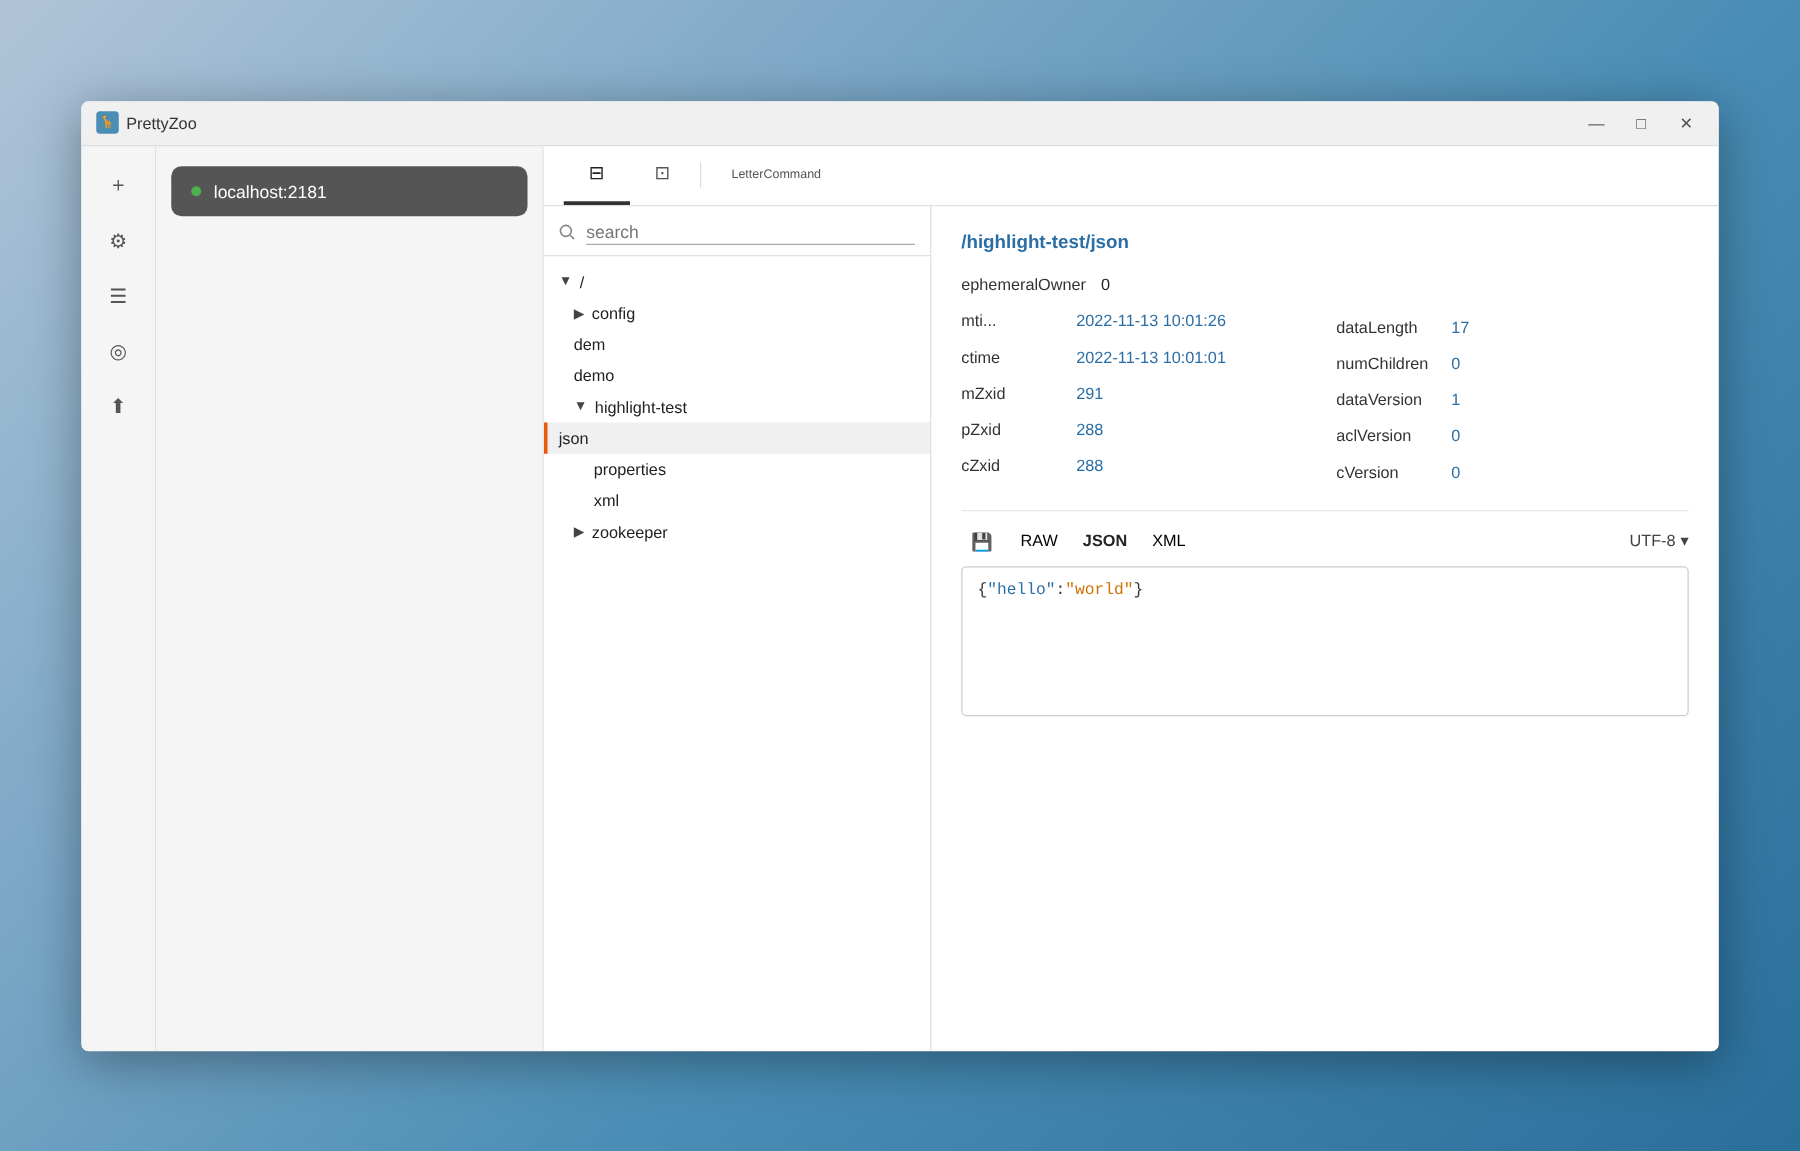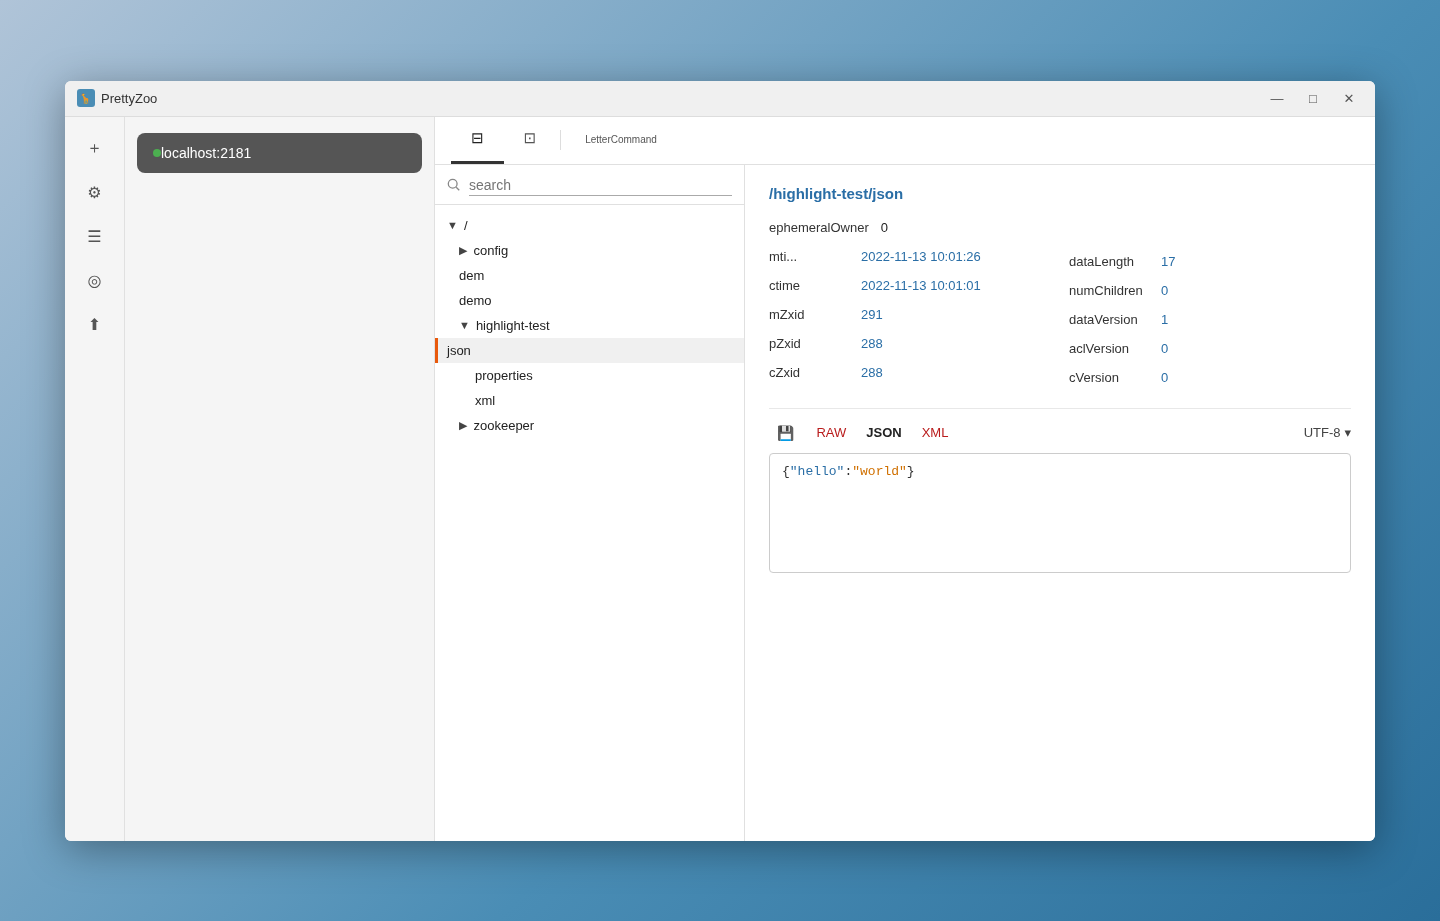--- a/index.html
+++ b/index.html
@@ -108,20 +108,21 @@
       padding: 16px 12px;
     }
     .connection-item {
       background: #555;
       border-radius: 8px;
       padding: 12px 16px;
       color: white;
       font-size: 14px;
       display: flex;
       align-items: center;
+      gap: 10px;
       cursor: pointer;
     }
     .connection-dot {
       width: 8px;
       height: 8px;
       background: #4caf50;
       border-radius: 50%;
     }
     
     .right-area {
@@ -180,21 +181,21 @@
       width: 310px;
       border-right: 1px solid #e0e0e0;
       display: flex;
       flex-direction: column;
       overflow: hidden;
     }
     
     .search-box {
       padding: 12px 12px 8px;
       display: flex;
-      align-items: center;
+      align-items: flex-end;
       gap: 8px;
       border-bottom: 1px solid #e0e0e0;
     }
     .search-icon-wrap {
       color: #888;
       font-size: 14px;
     }
     .search-input {
       flex: 1;
       border: none;
@@ -275,21 +276,21 @@
       background: none;
       border: none;
       cursor: pointer;
       color: #555;
       font-size: 14px;
       padding: 4px 8px;
       border-radius: 4px;
     }
     .data-format-btn {
       font-size: 13px;
-      color: #b91c1c;
+      color: #000000;
       background: none;
       border: none;
       cursor: pointer;
       padding: 2px 6px;
       border-radius: 3px;
     }
     .data-format-btn.active { font-weight: 600; color: #222; }
     .encoding-select {
       display: flex;
       align-items: flex-end;

